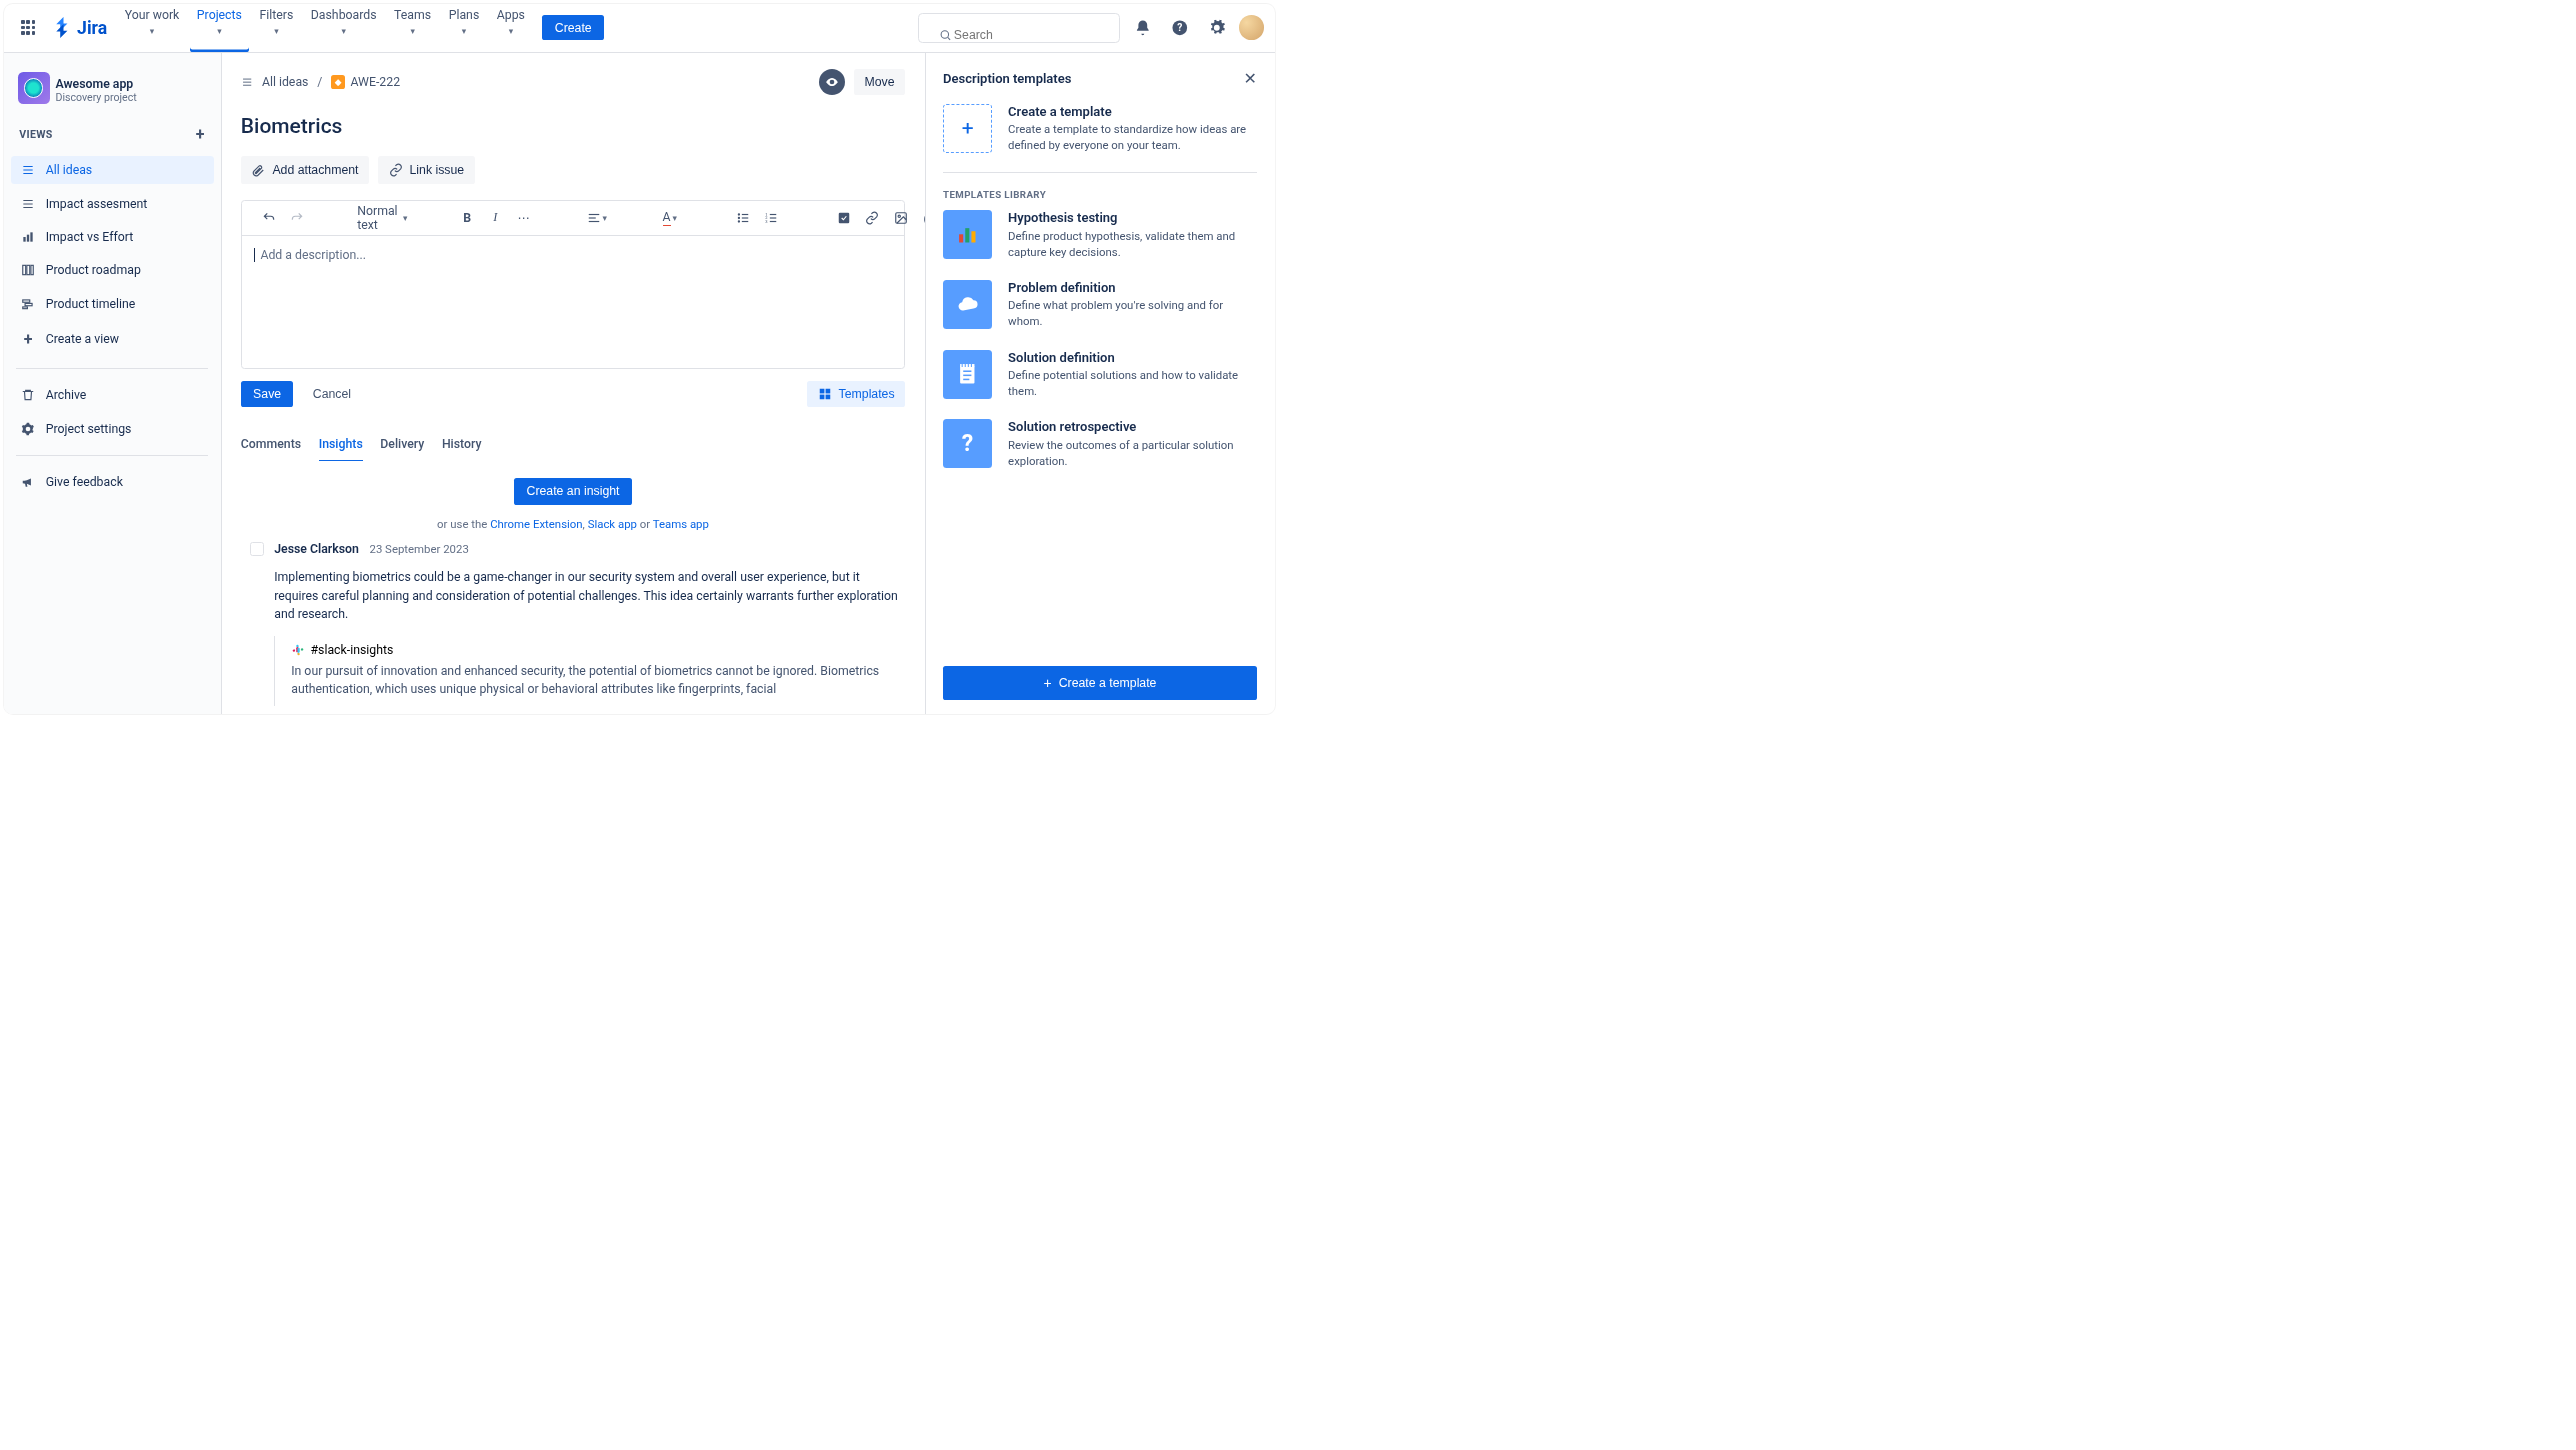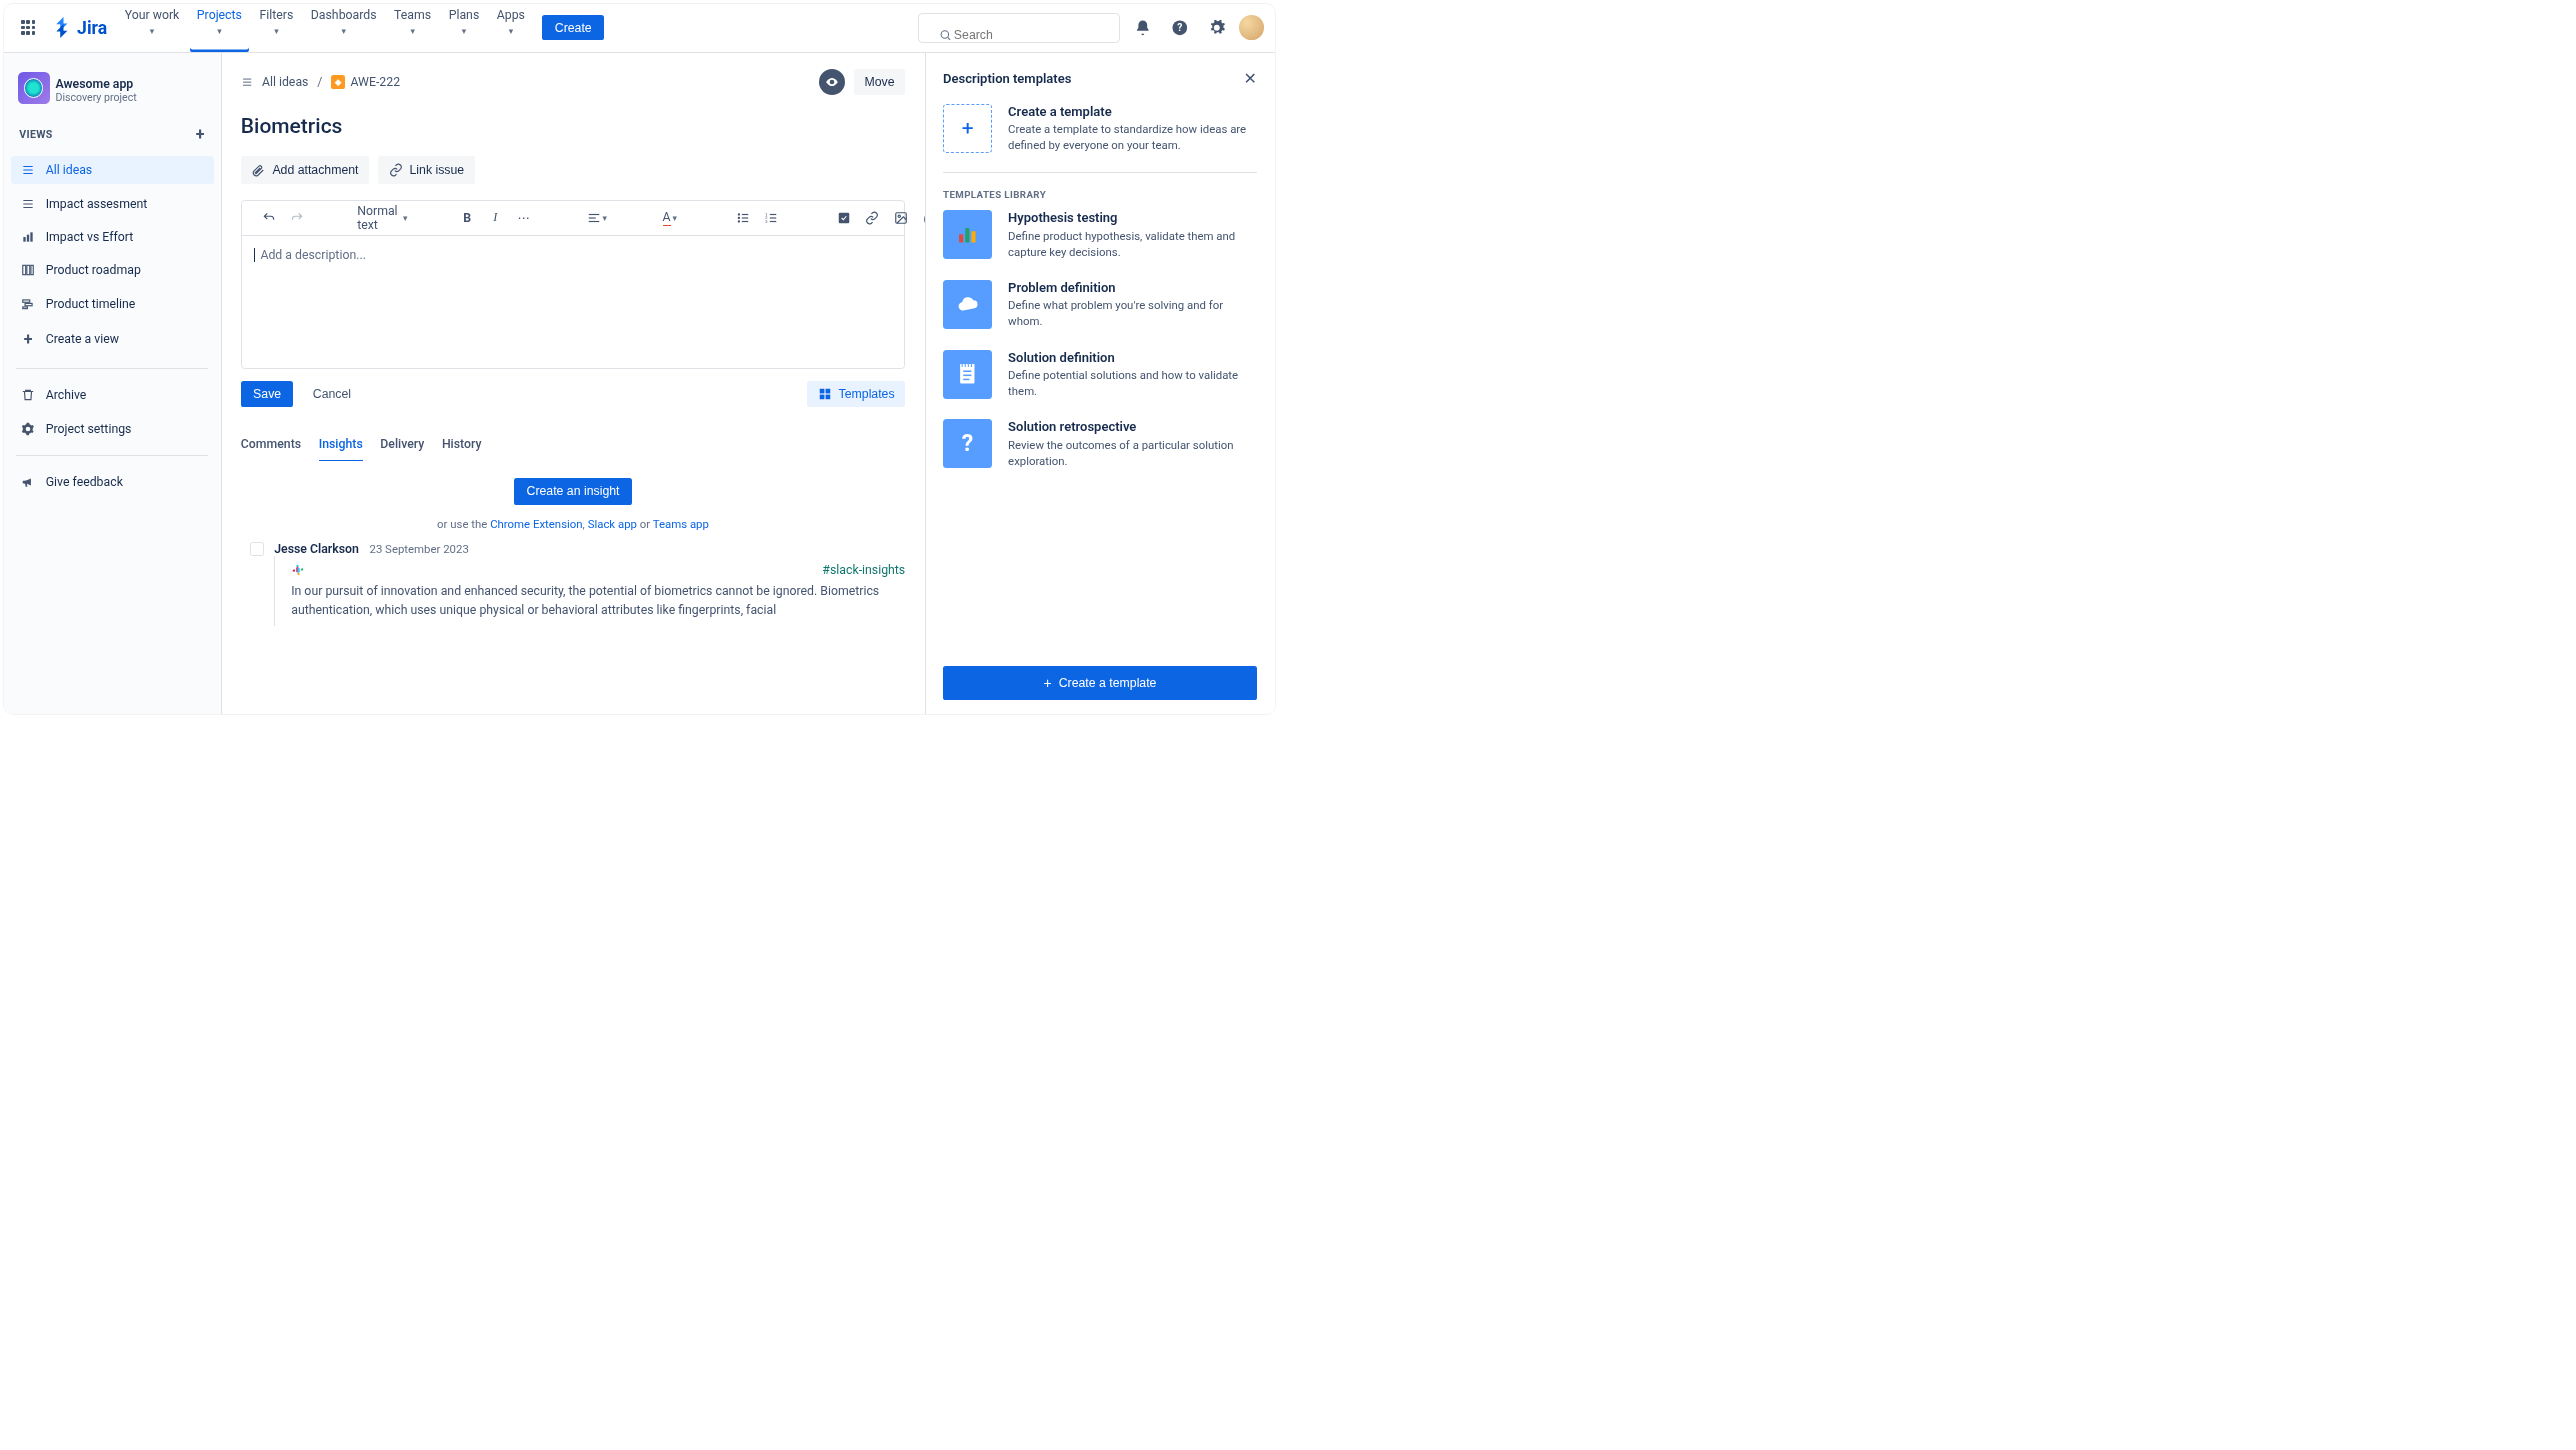--- a/index.html
+++ b/index.html
@@ -75,21 +75,21 @@
 .link { color:#0C66E4; cursor:pointer; }
 .muted { color:#626f86; font-size:11.4px; }
 
 .insight-item { margin-top:11px; padding-left:8.8px; }
 .insight-head { display:flex; align-items:center; gap:10.6px; }
 .checkbox { width:14px; height:14px; border:1.8px solid #dfe1e6; border-radius:2.6px; }
 .author { font-weight:600; }
 .date { color:#626f86; font-size:11.4px; }
 .insight-body { margin:12.3px 0 12.3px 24.6px; line-height:1.5; color:#172B4D; }
 .quote-block { margin-left:24.6px; border-left:0.9px solid #dfe1e6; padding:7px 0 7px 16px; }
-.slack-link { color:#0f766e; display:flex; align-items:center; gap:5.3px; margin-bottom:5.3px;justify-content:space-between; }
+.slack-link { color:#000000; display:flex; align-items:center; gap:5.3px; margin-bottom:5.3px; }
 .slack-icon { width:14px; height:14px; }
 .quote-text { color:#44546F; line-height:1.5; }
 
 
 .rpanel { width: 350px; border-left:0.9px solid #dfe1e6; display:flex; flex-direction:column; }
 .rpanel-head { display:flex; align-items:center; justify-content:space-between; padding:16px 17.6px; }
 .rpanel-title { font-weight:600; font-size:13px; }
 .close-x { cursor:pointer; color:#44546F; font-size:16px; }
 .rpanel-body { flex:1; overflow:auto; padding: 0 17.6px; }
 .create-template-card { display:flex; gap:16px; padding:0 0 17.6px 0; border-bottom:0.9px solid #dfe1e6; }
@@ -468,20 +468,21 @@
           <span class="link">Teams app</span>
         </span>
       </div>
 
       <div class="insight-item">
         <div class="insight-head">
           <div class="checkbox"></div>
           <span class="author">Jesse Clarkson</span>
           <span class="date">23 September 2023</span>
         </div>
+        <div class="insight-body">Implementing biometrics could be a game-changer in our security system and overall user experience, but it requires careful planning and consideration of potential challenges. This idea certainly warrants further exploration and research.</div>
         <div class="quote-block">
           <div class="slack-link">
             <svg class="slack-icon" viewBox="0 0 24 24">
                 <path fill="#E01E5A" d="M5 15a2 2 0 110-4h2v2a2 2 0 01-2 2z"></path>
                 <path fill="#36C5F0" d="M9 5a2 2 0 114 0v2H11a2 2 0 01-2-2z"></path>
                 <path fill="#2EB67D" d="M19 9a2 2 0 110 4h-2v-2a2 2 0 012-2z"></path>
                 <path fill="#ECB22E" d="M15 19a2 2 0 11-4 0v-2h2a2 2 0 012 2z"></path>
                 <path fill="#E01E5A" d="M9 9a2 2 0 012-2 2 2 0 012 2v5a2 2 0 01-2 2 2 2 0 01-2-2z"></path>
                 <rect fill="#36C5F0" x="8" y="9" width="9" height="4" rx="2" transform="rotate(90 12 12)"></rect>
               </svg>

